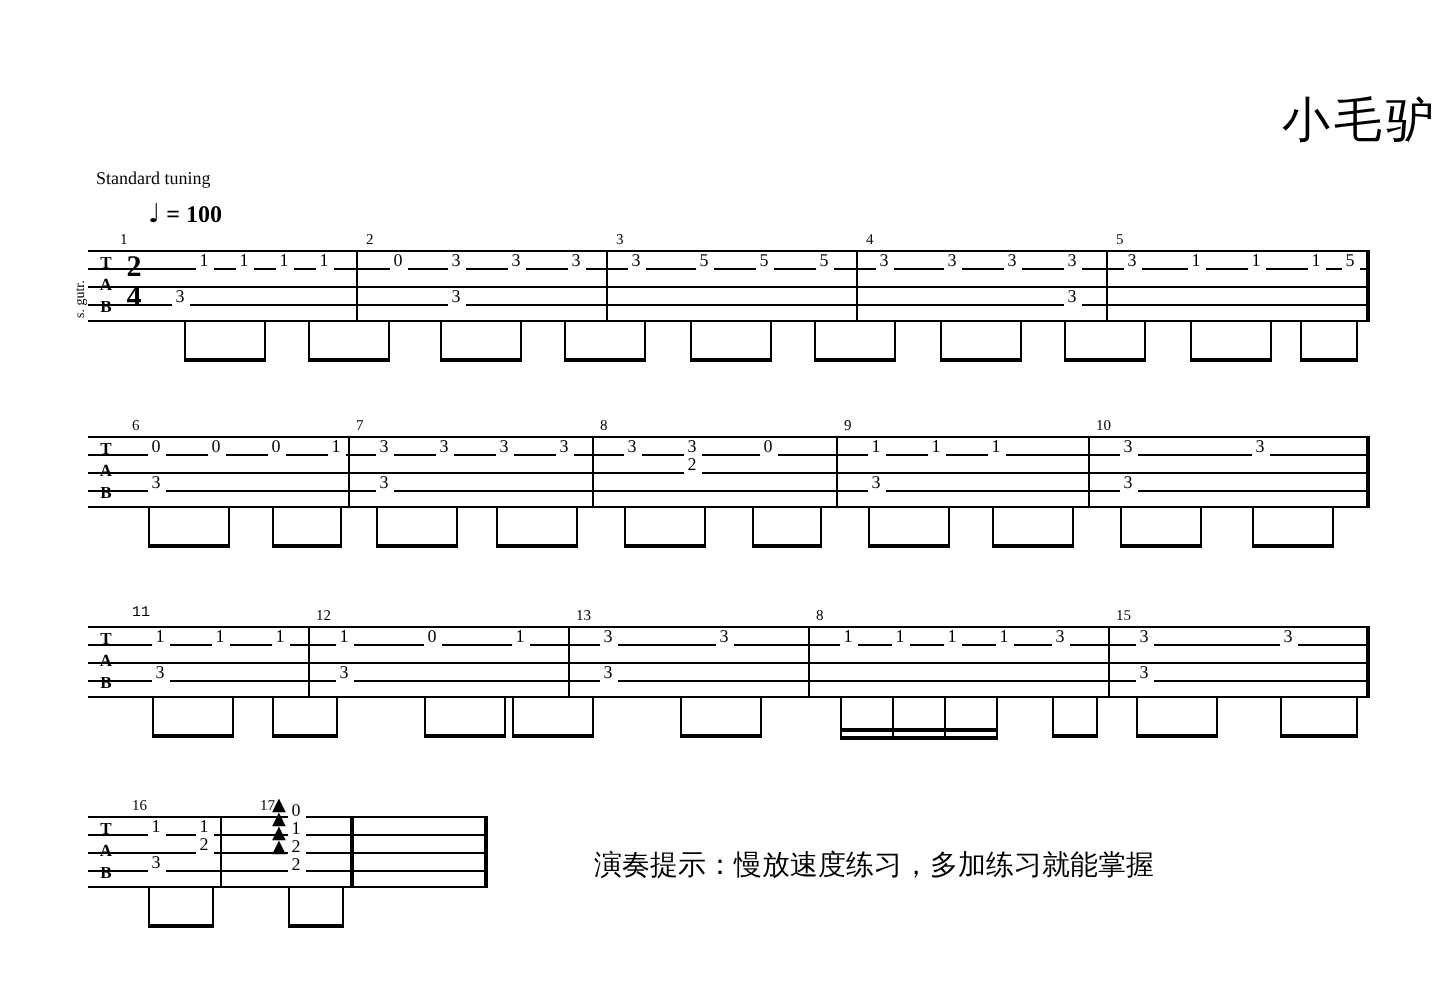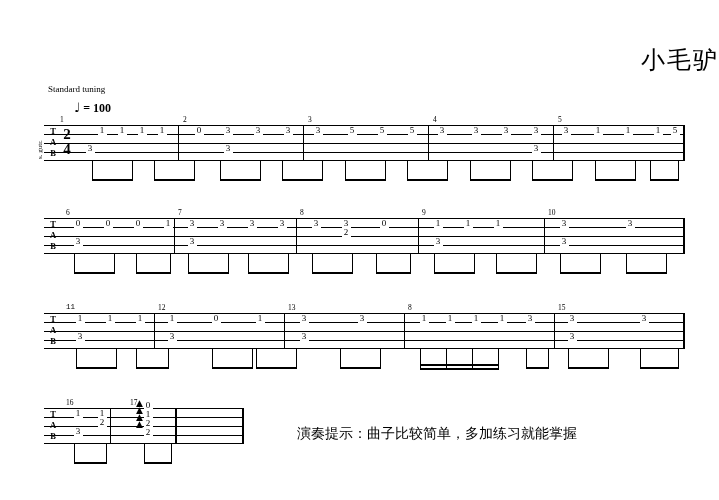--- a/index.html
+++ b/index.html
@@ -485,15 +485,15 @@
     </div>
 
     <div class="stem" style="left:30px; top:36px; height:20px;"></div>
     <div class="stem" style="left:62px; top:36px; height:20px;"></div>
     <div class="beam" style="left:30px; top:54px; width:33px;"></div>
     <div class="stem" style="left:100px; top:36px; height:20px;"></div>
     <div class="beam" style="left:100px; top:54px; width:28px;"></div>
     <div class="stem" style="left:127px; top:36px; height:20px;"></div>
   </div>
 
-  <div class="tip" style="left:297px; top:420px; width:410px;">演奏提示：曲子比较简单，多加练习就能掌握</div>
+  <div class="tip" style="left:297px; top:420px; width:410px;">演奏提示：慢放速度练习，多加练习就能掌握</div>
 
 </div>
 
 </body></html>

